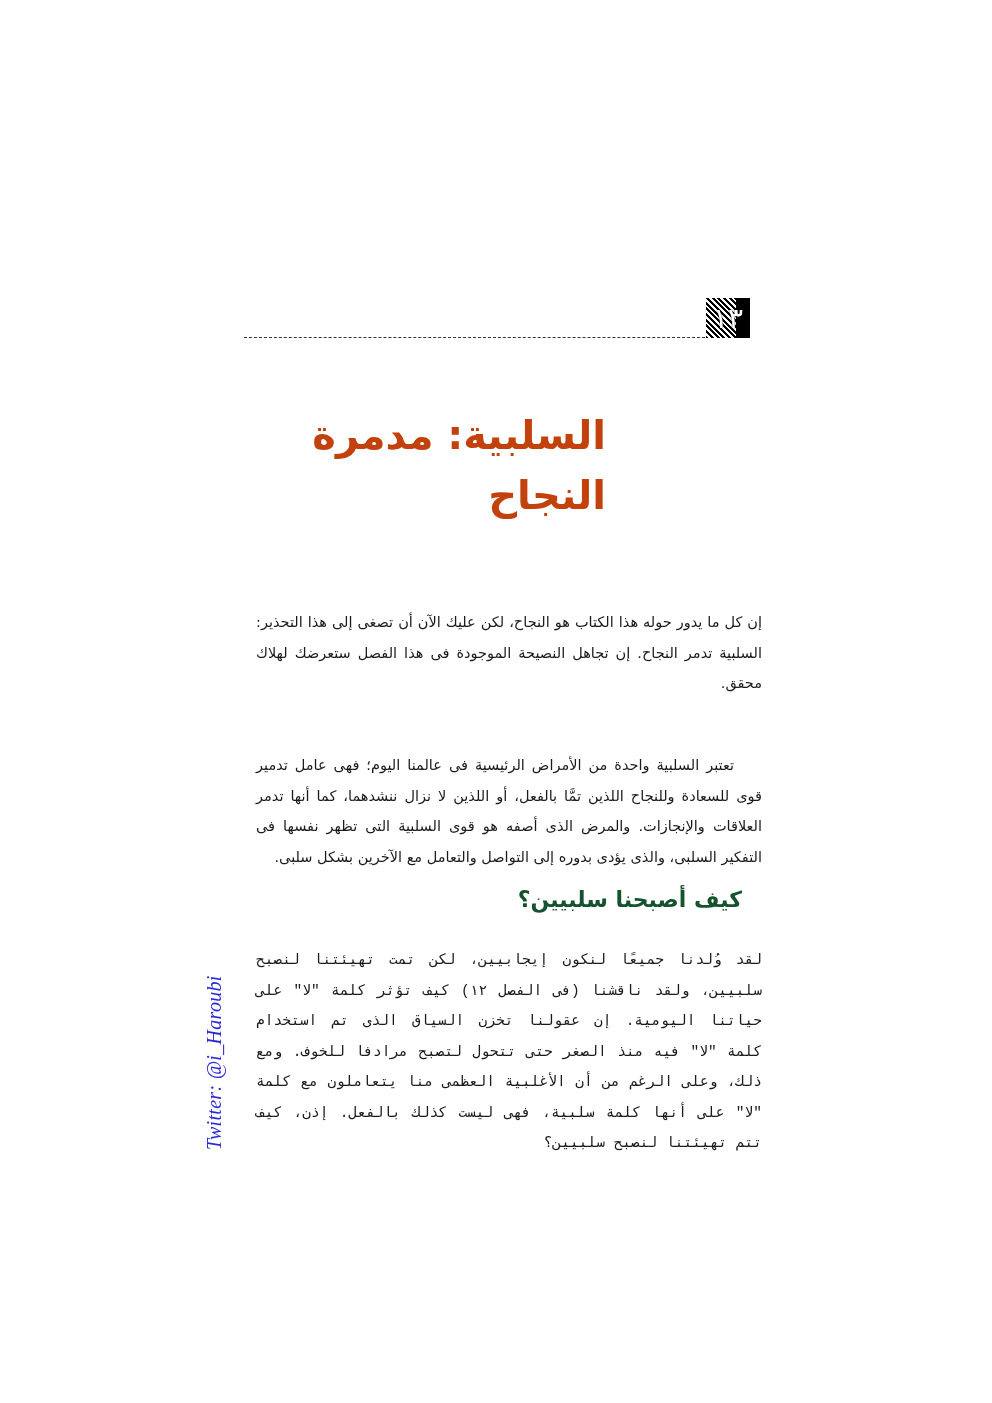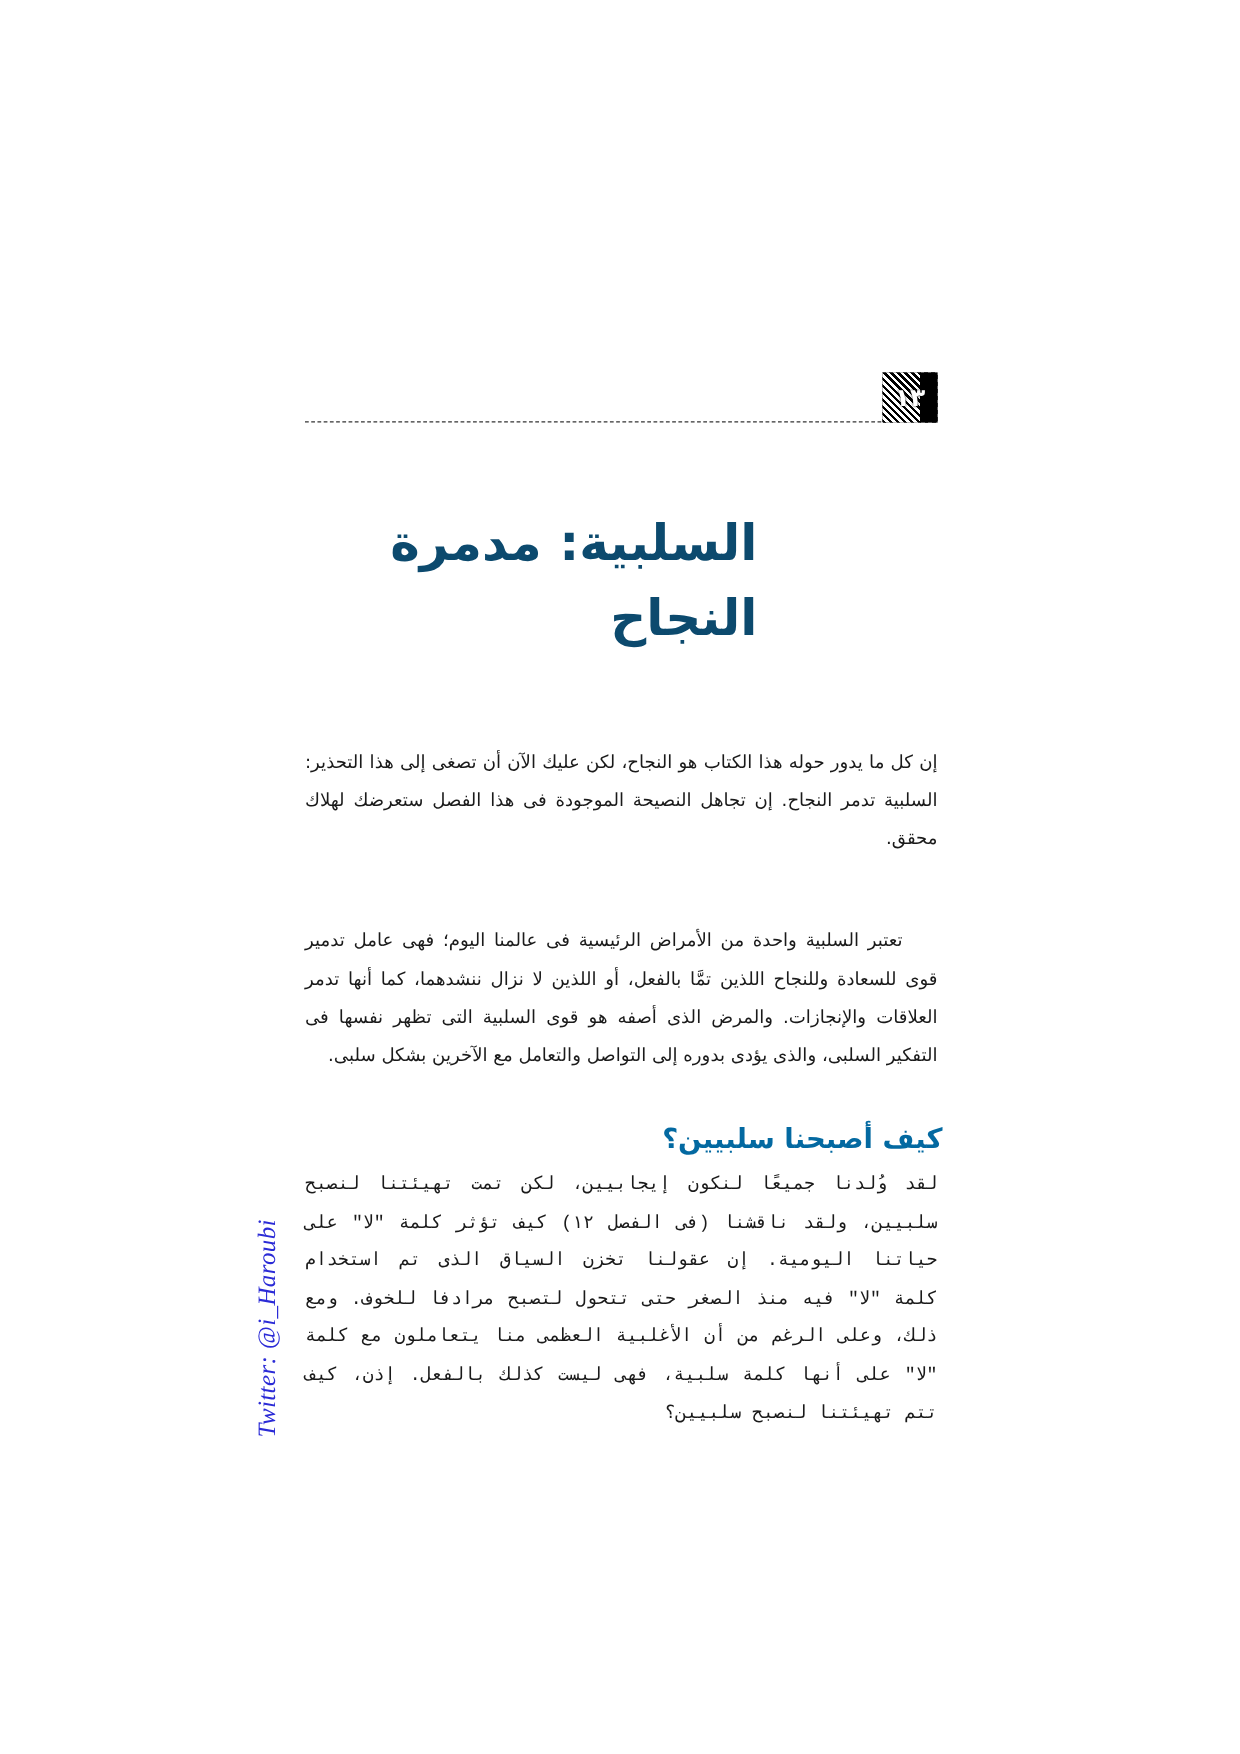--- a/index.html
+++ b/index.html
@@ -48,69 +48,69 @@
       right: 0;
       top: 0;
       width: 14px;
       height: 40px;
       background: #000;
     }
     .chapter-number {
       position: relative;
       z-index: 2;
       font-family: "DejaVu Sans", sans-serif;
-      font-weight: bold;
-      font-size: 20px;
+      font-weight: normal;
+      font-size: 28px;
       color: #ffffff;
       text-shadow: 0 0 2px #000;
       direction: rtl;
     }
     .chapter-title {
       position: absolute;
       left: 244px;
       top: 405px;
       width: 362px;
       margin: 0;
       direction: rtl;
       text-align: right;
       font-family: "DejaVu Sans", sans-serif;
       font-weight: bold;
       font-size: 40px;
       line-height: 60px;
-      color: #0c4a6e;
+      color: #c2410c;
     }
     .body-text {
       position: absolute;
       left: 244px;
       width: 506px;
       direction: rtl;
       text-align: justify;
       text-align-last: right;
       font-family: "DejaVu Sans", sans-serif;
       font-size: 14.5px;
       line-height: 30.5px;
       color: #1a1a1a;
-      margin: 0;
+      margin: 12px;
     }
     .para-1 { top: 595px; }
     .para-2 { top: 738px; text-indent: 28px; }
     .para-3 { top: 933px; font-family: Liberation Mono, monospace; }
     .section-heading {
       position: absolute;
       left: 500px;
       top: 878px;
       width: 238px;
-      margin: 16px;
+      margin: 4px;
       direction: rtl;
       text-align: right;
       font-family: "DejaVu Sans", sans-serif;
       font-weight: bold;
       font-size: 22px;
       line-height: 36px;
-      color: #0369a1;
+      color: #14532d;
     }
     .watermark {
       position: absolute;
       left: 203px;
       top: 1150px;
       transform-origin: 0 0;
       transform: rotate(-90deg);
       white-space: nowrap;
       font-family: "Liberation Serif", serif;
       font-style: italic;

